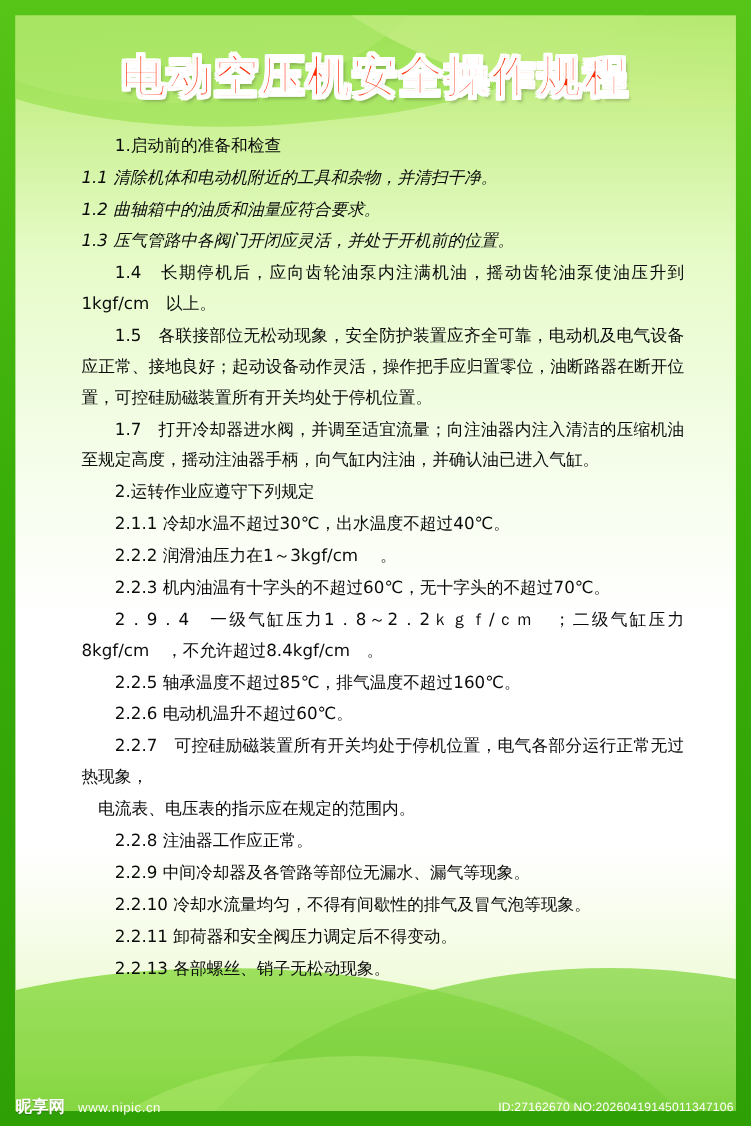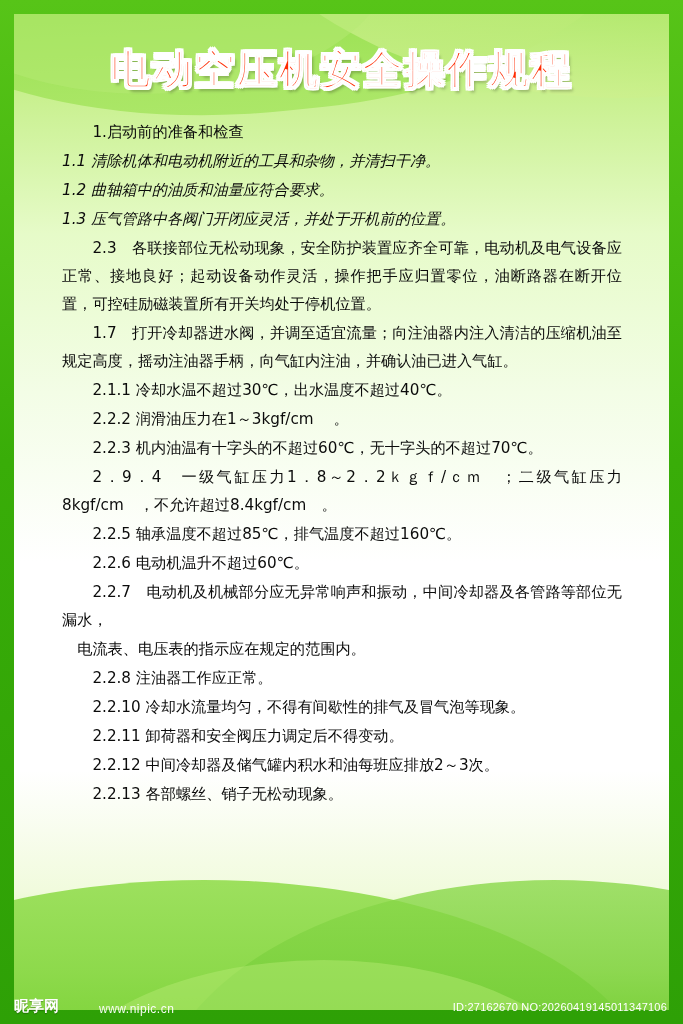--- a/index.html
+++ b/index.html
@@ -138,21 +138,21 @@
     top: 118px;
     width: 560px;
     z-index: 4;
     font-family: "DejaVu Sans", "Liberation Sans", sans-serif;
     font-size: 15.2px;
     line-height: 28px;
     color: #0b0b0b;
     text-align: justify;
   }
   .content p {
-    margin: 0 0 1px 0;
+    margin: 0 0 1px 12px;
   }
   .indent {
     text-indent: 2em;
   }
   .noindent {
     text-indent: 0;
     font-style: italic;
   }
   .sub-indent {
     text-indent: 1em;
@@ -165,37 +165,36 @@
     bottom: 0;
     width: 683px;
     height: 52px;
     z-index: 8;
   }
   .wm-left {
     position: absolute;
     left: 14px;
     bottom: 8px;
     display: flex;
-    align-items: flex-end;
-    gap: 24px;
+    align-items: center;
+    gap: 12px;
   }
   .wm-logo {
     font-family: "DejaVu Sans", "Liberation Sans", sans-serif;
     font-size: 15px;
     font-weight: bold;
     color: #ffffff;
     text-shadow: 0 1px 1px rgba(0,0,0,0.3);
   }
   .wm-url {
     font-family: "Liberation Sans", sans-serif;
     font-size: 12px;
     color: #ffffff;
     letter-spacing: 0.5px;
     opacity: 0.95;
-    margin-left: 16px;
   }
   .wm-right {
     position: absolute;
     right: 16px;
     bottom: 11px;
     font-family: "Liberation Sans", sans-serif;
     font-size: 11px;
     color: #ffffff;
     letter-spacing: 0.2px;
     margin-top: 18px;
@@ -217,34 +216,36 @@
 
   <div class="title-wrap">
     <div class="title">电动空压机安全操作规程</div>
   </div>
 
   <div class="content" id="content-body">
       <p class="indent">1.启动前的准备和检查</p>
       <p class="noindent">1.1 清除机体和电动机附近的工具和杂物，并清扫干净。</p>
       <p class="noindent">1.2 曲轴箱中的油质和油量应符合要求。</p>
       <p class="noindent">1.3 压气管路中各阀门开闭应灵活，并处于开机前的位置。</p>
-      <p class="indent">2.3　各联接部位无松动现象，安全防护装置应齐全可靠，电动机及电气设备应正常、接地良好；起动设备动作灵活，操作把手应归置零位，油断路器在断开位置，可控硅励磁装置所有开关均处于停机位置。</p>
+      <p class="indent">1.4　长期停机后，应向齿轮油泵内注满机油，摇动齿轮油泵使油压升到1kgf/cm　以上。</p>
+      <p class="indent">1.5　各联接部位无松动现象，安全防护装置应齐全可靠，电动机及电气设备应正常、接地良好；起动设备动作灵活，操作把手应归置零位，油断路器在断开位置，可控硅励磁装置所有开关均处于停机位置。</p>
       <p class="indent">1.7　打开冷却器进水阀，并调至适宜流量；向注油器内注入清洁的压缩机油至规定高度，摇动注油器手柄，向气缸内注油，并确认油已进入气缸。</p>
+      <p class="indent">2.运转作业应遵守下列规定</p>
       <p class="indent">2.1.1 冷却水温不超过30℃，出水温度不超过40℃。</p>
       <p class="indent">2.2.2 润滑油压力在1～3kgf/cm 　。</p>
       <p class="indent">2.2.3 机内油温有十字头的不超过60℃，无十字头的不超过70℃。</p>
       <p class="indent">2．9．4　一级气缸压力1．8～2．2ｋｇｆ/ｃｍ　；二级气缸压力8kgf/cm　，不允许超过8.4kgf/cm　。</p>
       <p class="indent">2.2.5 轴承温度不超过85℃，排气温度不超过160℃。</p>
       <p class="indent">2.2.6 电动机温升不超过60℃。</p>
-      <p class="indent">2.2.7　电动机及机械部分应无异常响声和振动，中间冷却器及各管路等部位无漏水，</p>
+      <p class="indent">2.2.7　可控硅励磁装置所有开关均处于停机位置，电气各部分运行正常无过热现象，</p>
       <p class="sub-indent">电流表、电压表的指示应在规定的范围内。</p>
       <p class="indent">2.2.8 注油器工作应正常。</p>
+      <p class="indent">2.2.9 中间冷却器及各管路等部位无漏水、漏气等现象。</p>
       <p class="indent">2.2.10 冷却水流量均匀，不得有间歇性的排气及冒气泡等现象。</p>
       <p class="indent">2.2.11 卸荷器和安全阀压力调定后不得变动。</p>
-      <p class="indent">2.2.12 中间冷却器及储气罐内积水和油每班应排放2～3次。</p>
       <p class="indent">2.2.13 各部螺丝、销子无松动现象。</p>
     </div>
 
   <div class="footer">
     <div class="wm-left">
       <span class="wm-logo">昵享网</span>
       <span class="wm-url">www.nipic.cn</span>
     </div>
     <div class="wm-right">ID:27162670 NO:20260419145011347106</div>
   </div>

